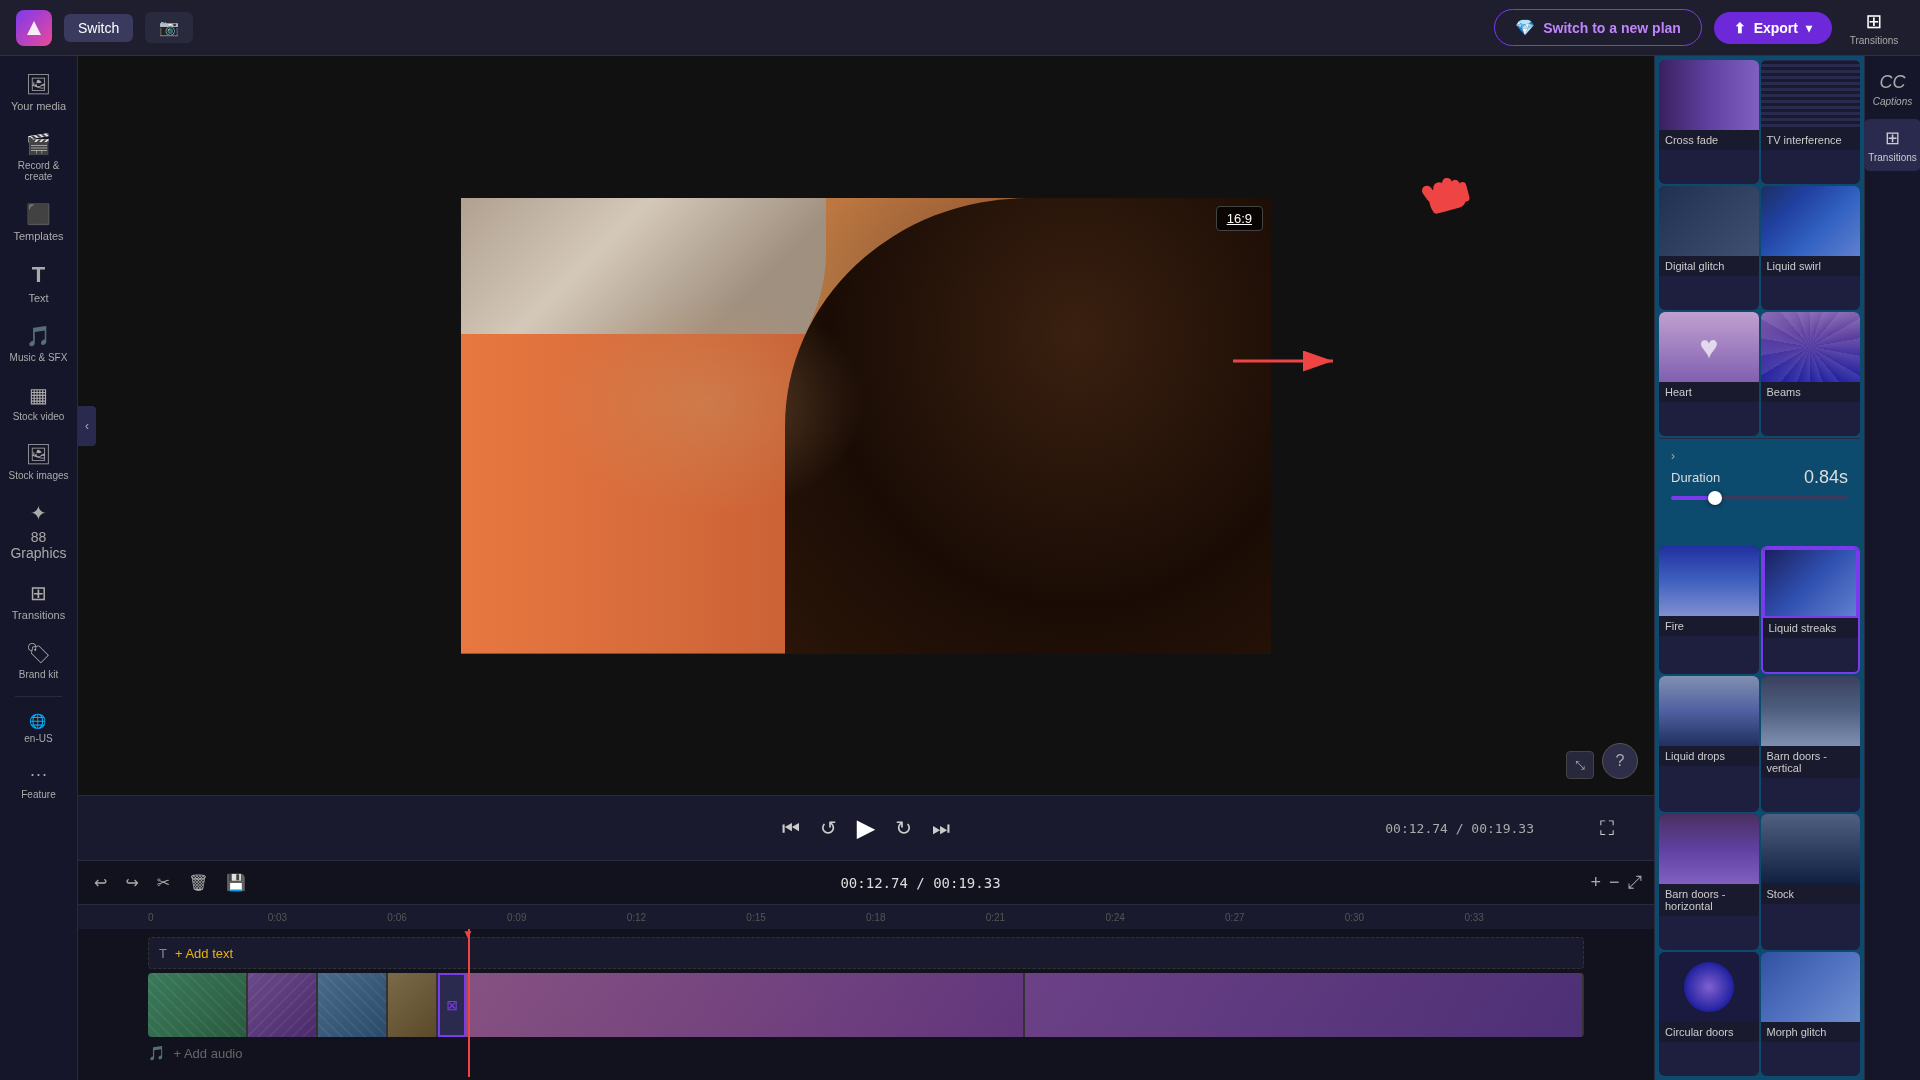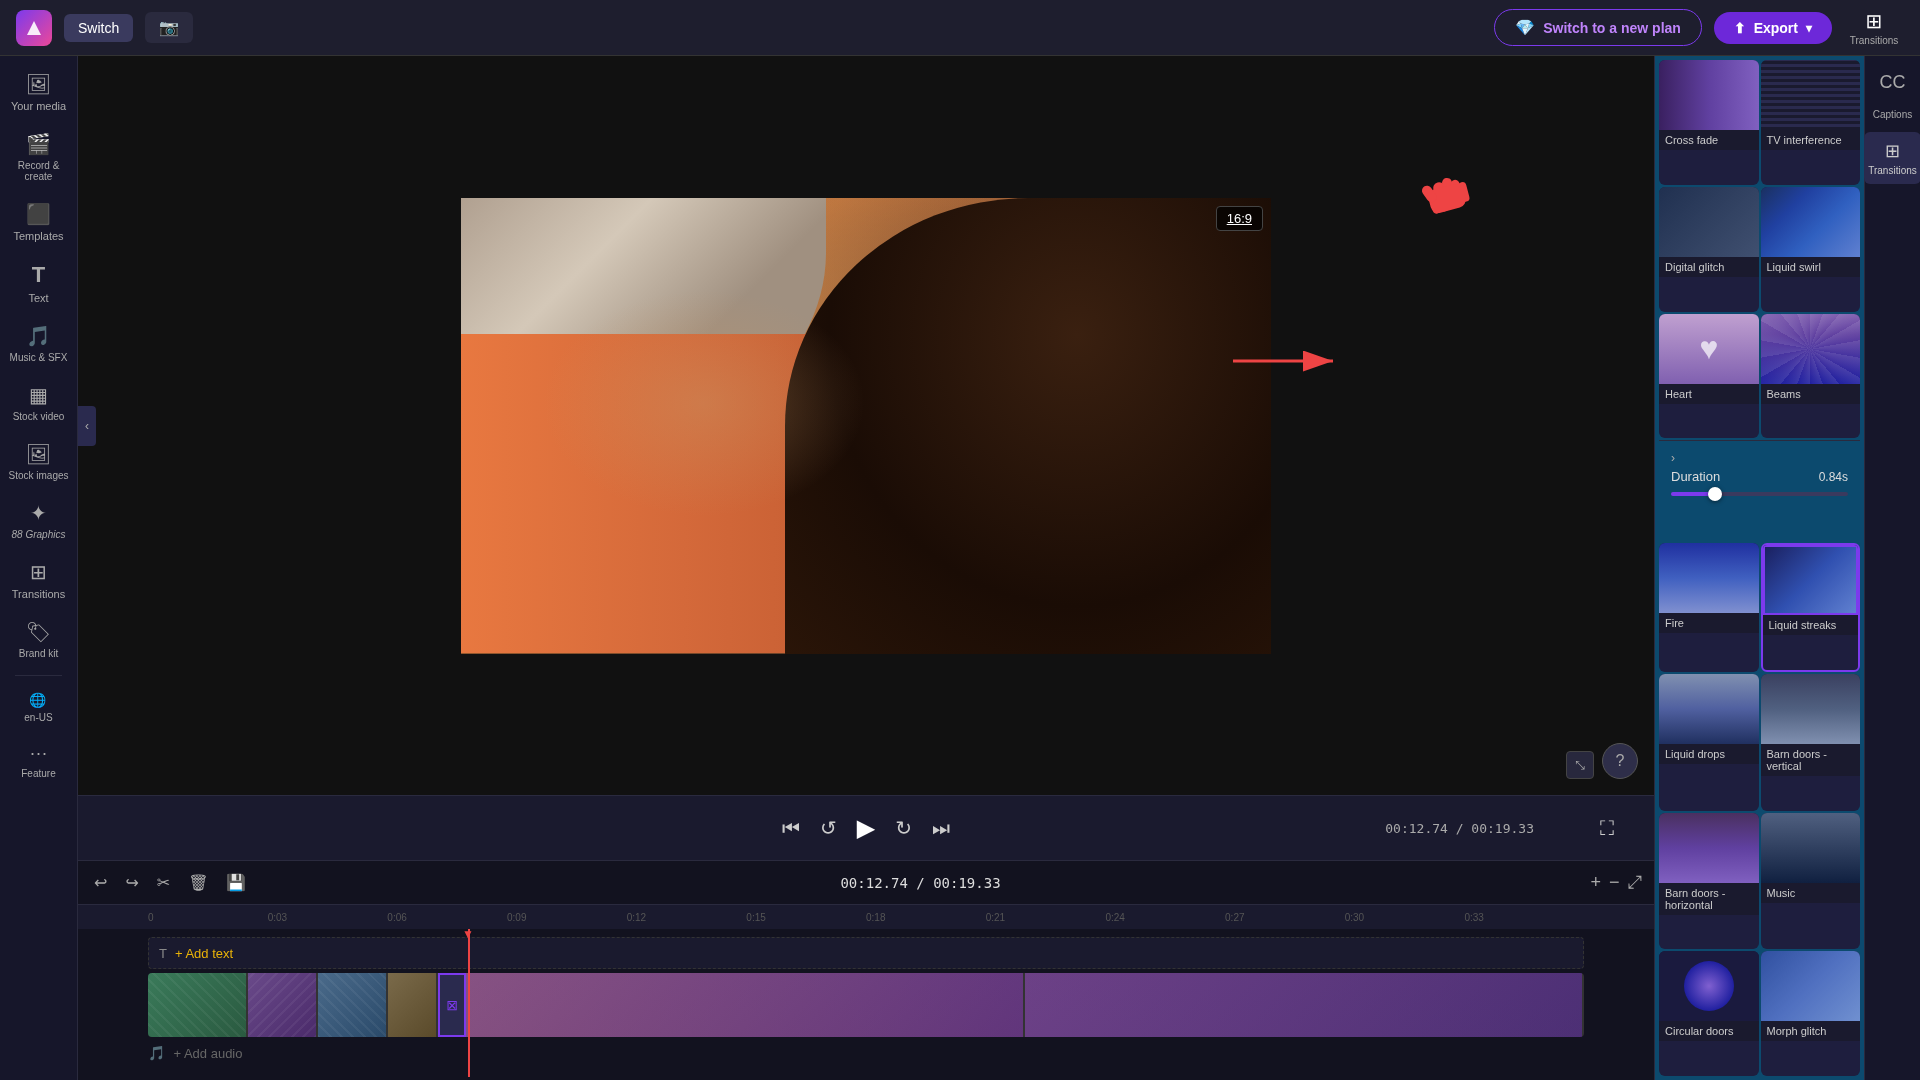--- a/index.html
+++ b/index.html
@@ -369,21 +369,21 @@
       border-top: 1px solid #2a2a3e;
       flex-shrink: 0;
     }
     .duration-header {
       display: flex;
       justify-content: space-between;
       align-items: center;
       margin-bottom: 8px;
     }
     .duration-label { font-size: 13px; color: #ddd; }
-    .duration-value { font-size: 12px; color: #ddd; }
+    .duration-value { font-size: 18px; color: #ddd; }
     .duration-slider {
       width: 100%;
       position: relative;
       height: 4px;
       background: #3a3a5e;
       border-radius: 2px;
     }
     .duration-slider-fill {
       position: absolute;
       left: 0; top: 0;
@@ -499,21 +499,21 @@
     <div class="sidebar-item">
       <span class="icon">▦</span>
       <span style="font-size:10px;">Stock video</span>
     </div>
     <div class="sidebar-item">
       <span class="icon">🖼</span>
       <span style="font-size:10px;">Stock images</span>
     </div>
     <div class="sidebar-item">
       <span class="icon">✦</span>
-      <span style="font-size:10px;font-style:italic;">88 Graphics</span>
+      <span style="font-size:14px;">88 Graphics</span>
     </div>
     <div class="sidebar-item">
       <span class="icon">⊞</span>
       <span>Transitions</span>
     </div>
     <div class="sidebar-item">
       <span class="icon">🏷</span>
       <span style="font-size:10px;">Brand kit</span>
     </div>
     <div class="sidebar-divider"></div>
@@ -730,37 +730,37 @@
         <div class="transition-label">Barn doors - vertical</div>
       </div>
 
       <div class="transition-card">
         <div class="transition-thumb thumb-barndoorsh"></div>
         <div class="transition-label">Barn doors - horizontal</div>
       </div>
 
       <div class="transition-card">
         <div class="transition-thumb thumb-thirds"></div>
-        <div class="transition-label">Music</div>
+        <div class="transition-label">Stock</div>
       </div>
 
       <div class="transition-card">
         <div class="transition-thumb thumb-circularwipe"></div>
         <div class="transition-label">Circular doors</div>
       </div>
 
       <div class="transition-card">
         <div class="transition-thumb thumb-morphglitch"></div>
         <div class="transition-label">Morph glitch</div>
       </div>
     </div>
   </div>
 
   <div style="width:56px;background:#16162a;border-left:1px solid #2a2a3e;display:flex;flex-direction:column;align-items:center;padding-top:8px;gap:4px;flex-shrink:0;">
-    <div style="display:flex;flex-direction:column;align-items:center;gap:16px;padding:8px 4px;cursor:pointer;">
+    <div style="display:flex;flex-direction:column;align-items:center;gap:3px;padding:8px 4px;cursor:pointer;font-style:italic;">
       <span style="font-size:18px;color:#aaa;">CC</span>
       <span style="font-size:10px;color:#aaa;">Captions</span>
     </div>
     <div style="display:flex;flex-direction:column;align-items:center;gap:3px;padding:8px 4px;cursor:pointer;background:#2a2a4e;border-radius:6px;">
       <span style="font-size:18px;color:#ccc;">⊞</span>
       <span style="font-size:10px;color:#ccc;">Transitions</span>
     </div>
   </div>
 
 </div>

